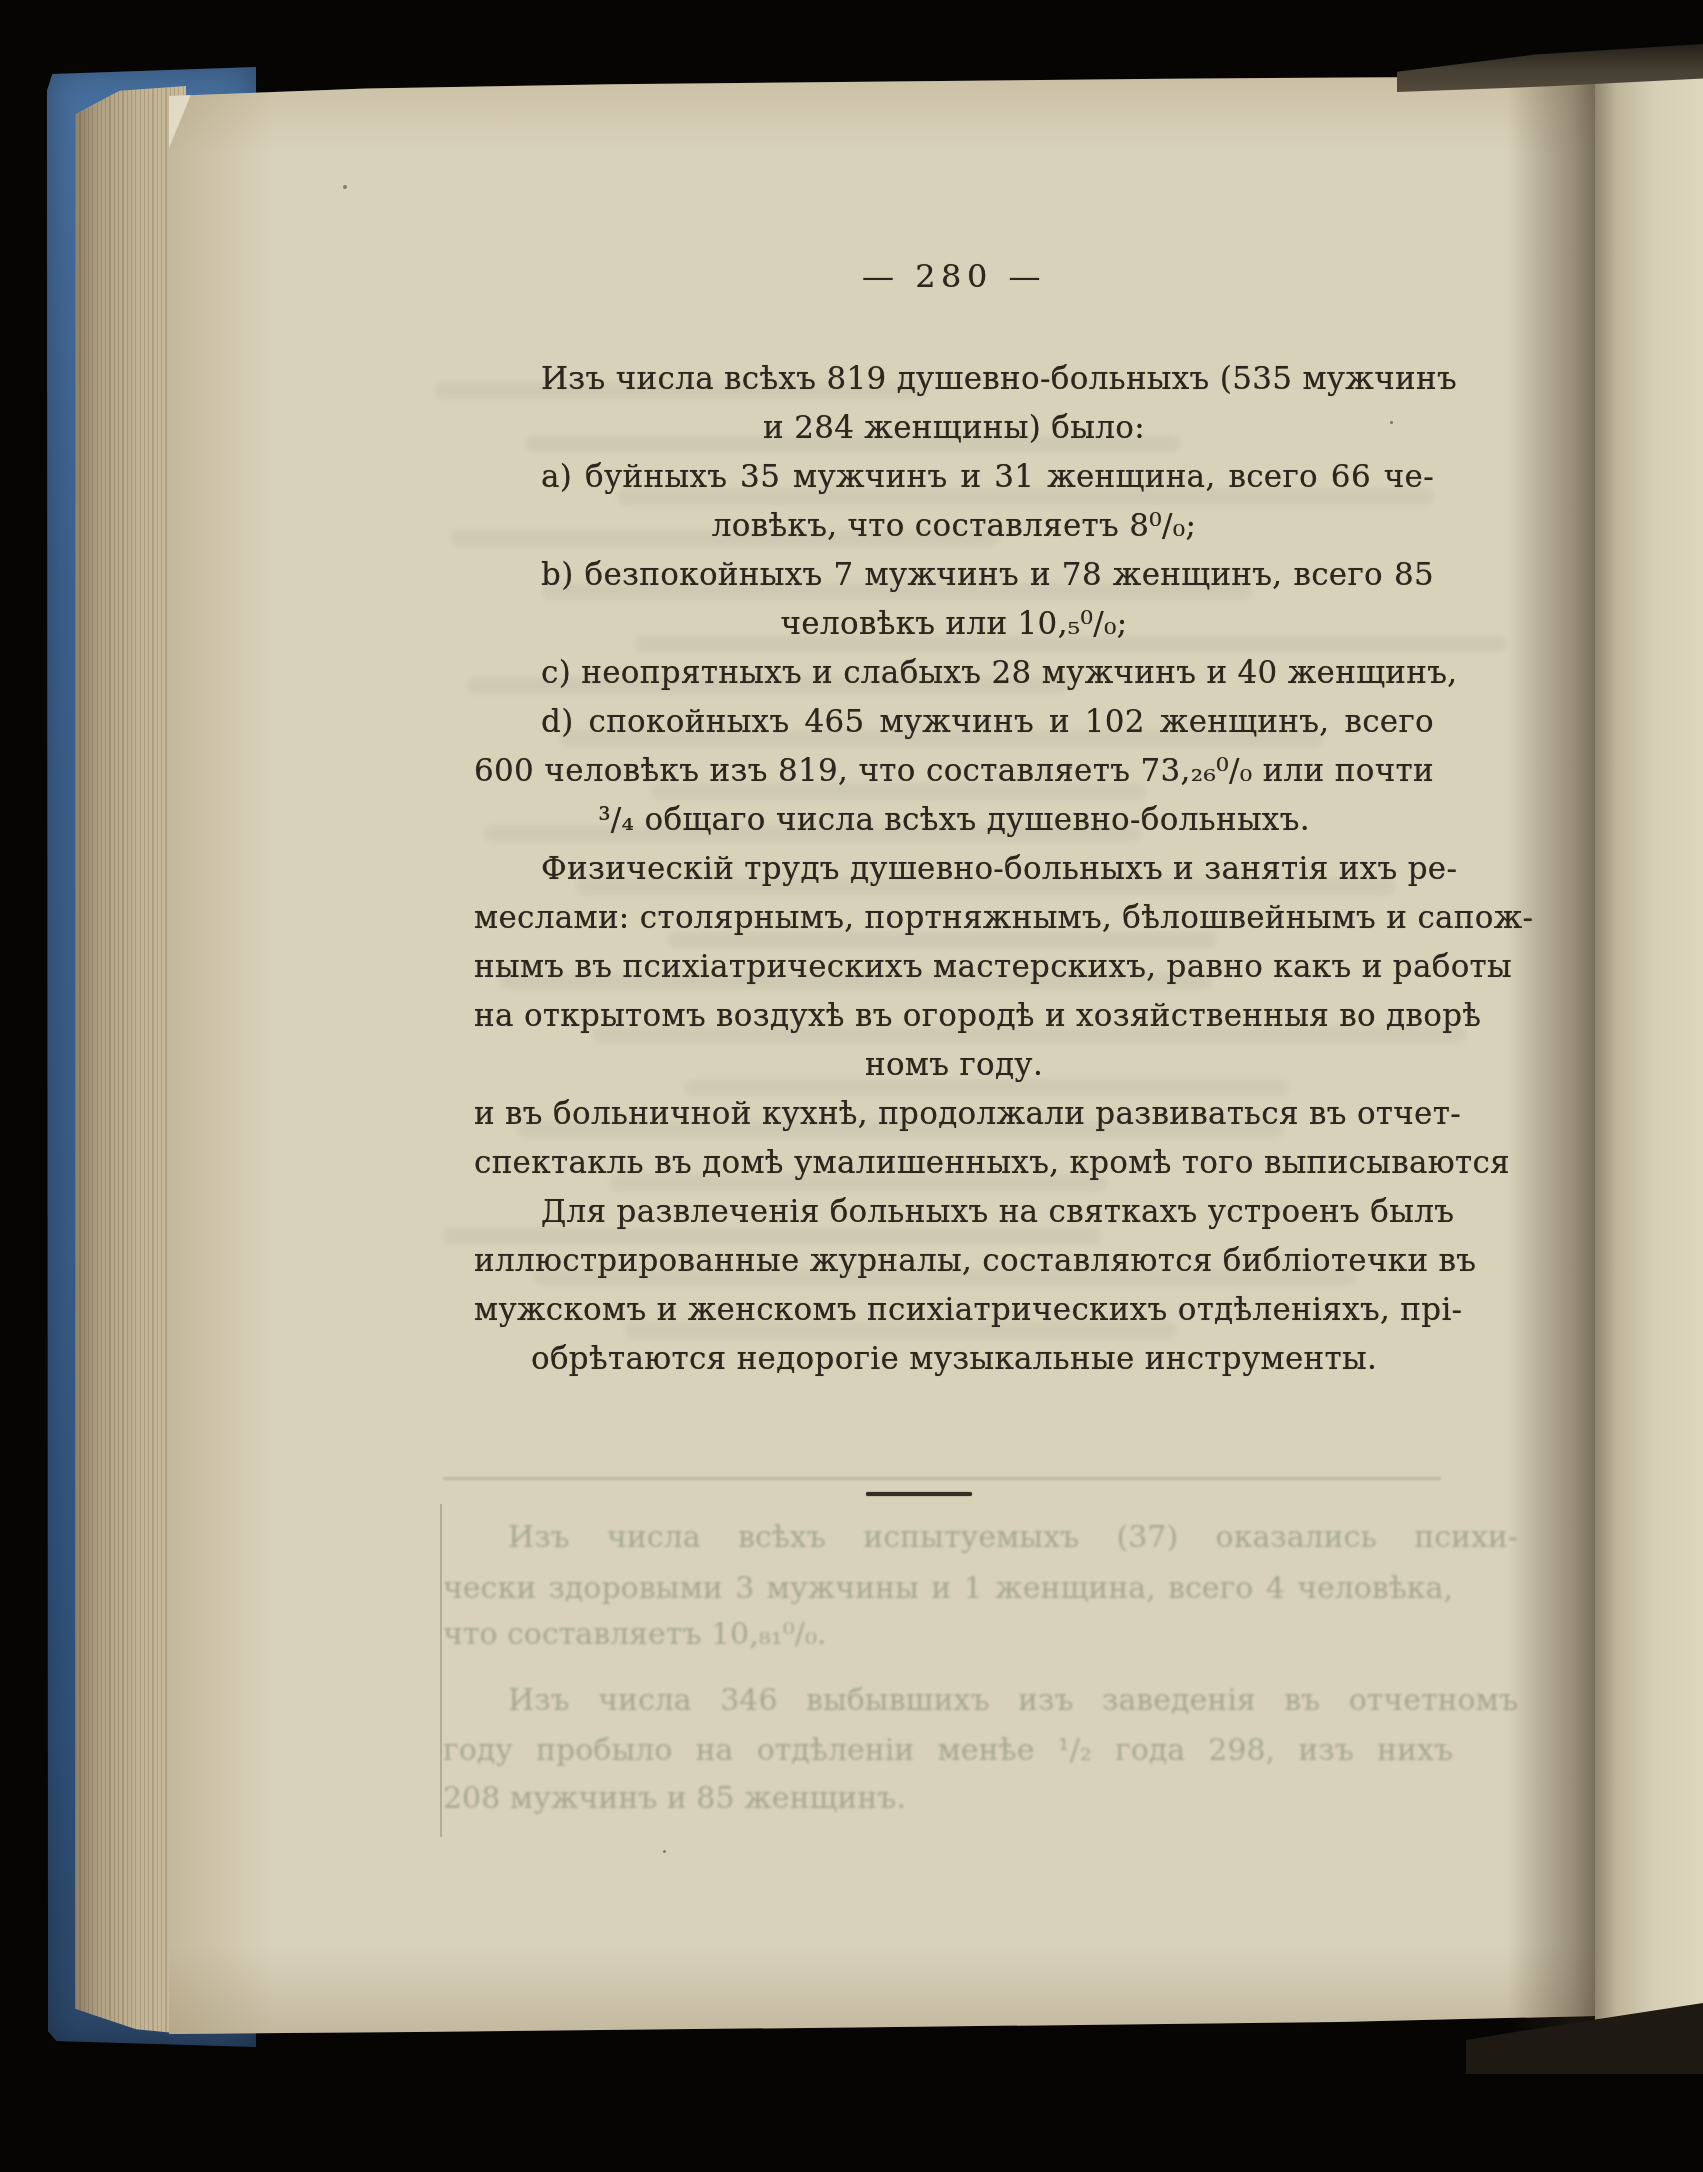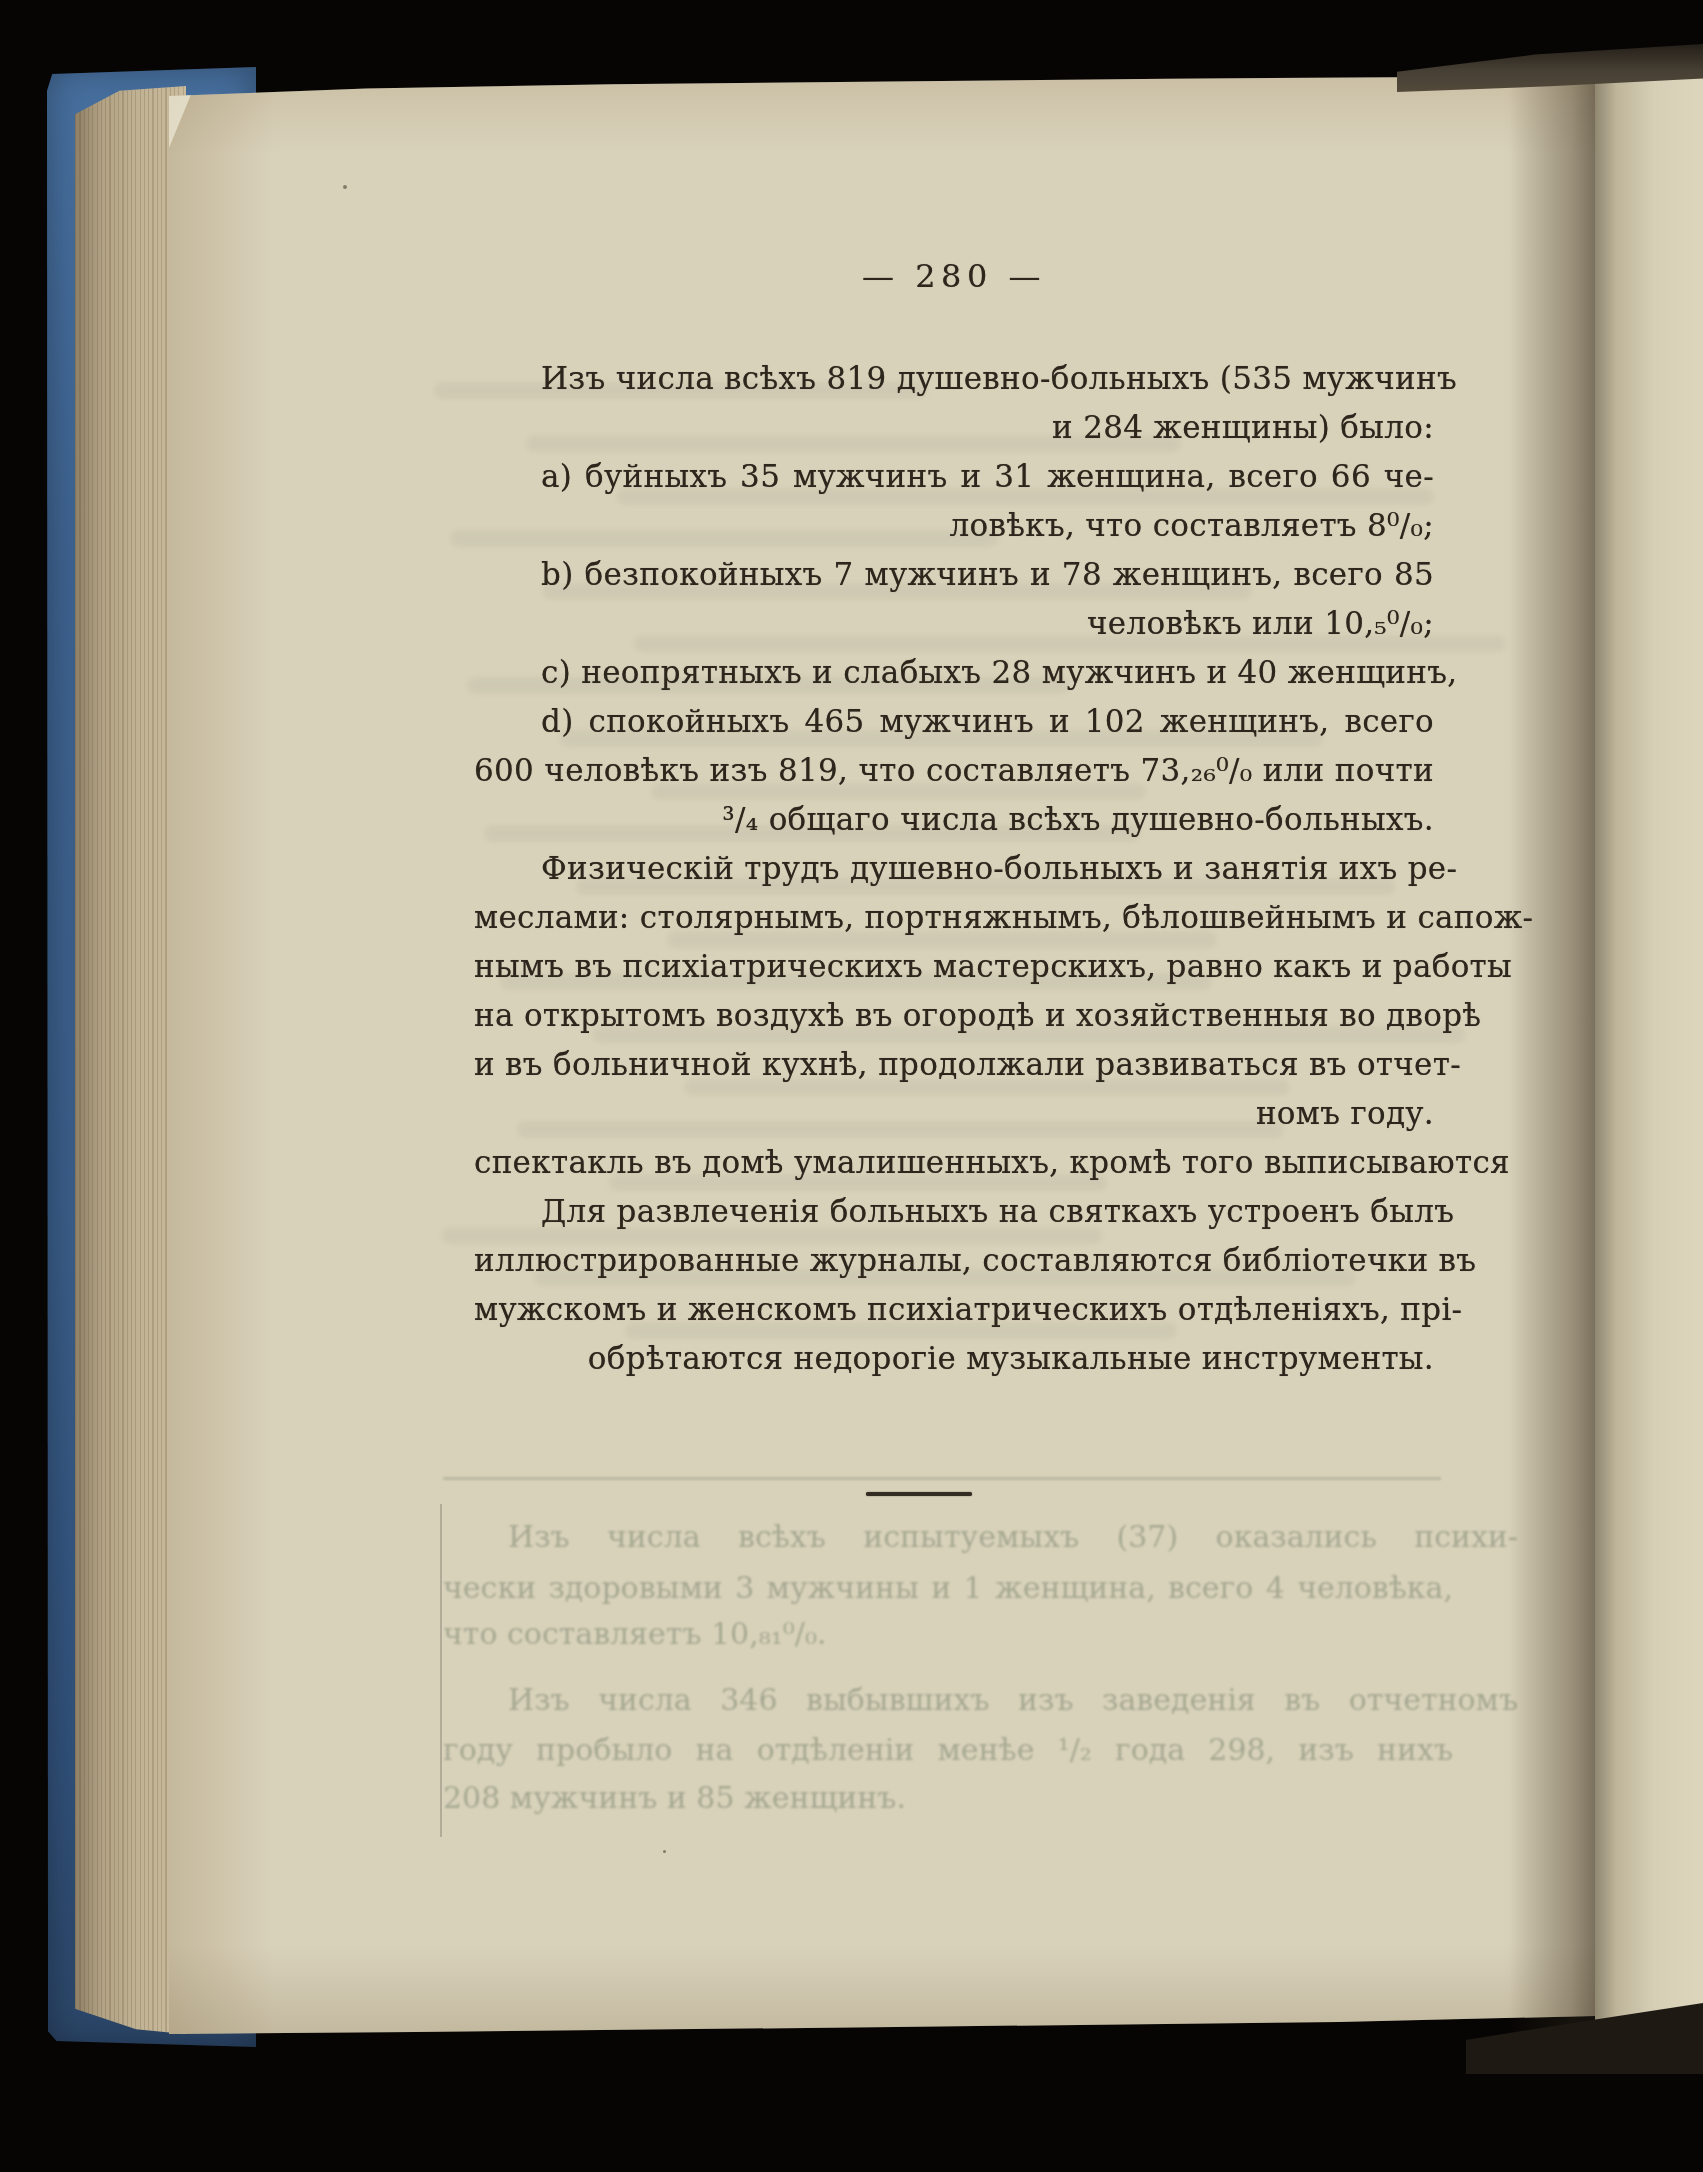--- a/index.html
+++ b/index.html
@@ -22,21 +22,21 @@
                     linear-gradient(180deg,rgba(150,125,85,.22),rgba(150,125,85,0) 80px),
                     linear-gradient(0deg,rgba(120,100,65,.24),rgba(120,100,65,0) 92px),
                     #d9d2bb;
          clip-path:polygon(0px 21px,197px 13.6px,443px 9.2px,998px 3.7px,1426px 1.2px,
                            1426px 1941px,1170px 1947px,727px 1952px,246px 1957px,0px 1959px);}
   .corner-flap{position:absolute;left:0;top:5px;width:28px;height:68px;background:#e9e3d0;
          clip-path:polygon(0 0,100% 0,0 100%);opacity:.8;}
   
   .text-block{position:absolute;left:305px;top:279px;width:960px;color:#2c261c;
          font-size:31px;letter-spacing:0.3px;text-shadow:0 0 0.7px rgba(44,38,28,.55);}
-  .tline{height:49px;line-height:49px;white-space:nowrap;text-align:right;}
+  .tline{height:49px;line-height:49px;white-space:nowrap;text-align:center;}
   .tline.just{text-align:justify;text-align-last:justify;}
   .tline.ind{padding-left:67px;}
   .page-number{position:absolute;left:305px;top:182px;width:960px;text-align:center;
          color:#2c261c;font-size:32px;letter-spacing:5.5px;text-shadow:0 0 0.7px rgba(44,38,28,.5);}
   .divider{position:absolute;left:697px;top:1417px;width:106px;height:4.3px;background:#332d23;
          border-radius:1.8px;box-shadow:0 0 1.2px rgba(51,45,35,.8);}
   
   .ghost-layer{position:absolute;left:0;top:0;width:100%;height:100%;pointer-events:none;}
   .gline{position:absolute;left:274px;width:1010px;white-space:nowrap;font-size:30px;
          color:#6e7a63;opacity:.48;filter:blur(1px);line-height:37px;
@@ -112,22 +112,22 @@
         <div class="tline ind just">b) безпокойныхъ 7 мужчинъ и 78 женщинъ, всего 85</div>
         <div class="tline">человѣкъ или 10,₅⁰/₀;</div>
         <div class="tline ind just">c) неопрятныхъ и слабыхъ 28 мужчинъ и 40 женщинъ,</div>
         <div class="tline ind just">d) спокойныхъ 465 мужчинъ и 102 женщинъ, всего</div>
         <div class="tline just">600 человѣкъ изъ 819, что составляетъ 73,₂₆⁰/₀ или почти</div>
         <div class="tline">³/₄ общаго числа всѣхъ душевно-больныхъ.</div>
         <div class="tline ind just">Физическій трудъ душевно-больныхъ и занятія ихъ ре-</div>
         <div class="tline just">меслами: столярнымъ, портняжнымъ, бѣлошвейнымъ и сапож-</div>
         <div class="tline just">нымъ въ психіатрическихъ мастерскихъ, равно какъ и работы</div>
         <div class="tline just">на открытомъ воздухѣ въ огородѣ и хозяйственныя во дворѣ</div>
+        <div class="tline">номъ году.</div>
         <div class="tline just">и въ больничной кухнѣ, продолжали развиваться въ отчет-</div>
-        <div class="tline">номъ году.</div>
         <div class="tline just">спектакль въ домѣ умалишенныхъ, кромѣ того выписываются</div>
         <div class="tline ind just">Для развлеченія больныхъ на святкахъ устроенъ былъ</div>
         <div class="tline just">иллюстрированные журналы, составляются библіотечки въ</div>
         <div class="tline just">мужскомъ и женскомъ психіатрическихъ отдѣленіяхъ, прі-</div>
         <div class="tline">обрѣтаются недорогіе музыкальные инструменты.</div>
       </div>
 
     <div class="divider"></div>
 
     <div class="speck" style="left:174px;top:110px"></div>

